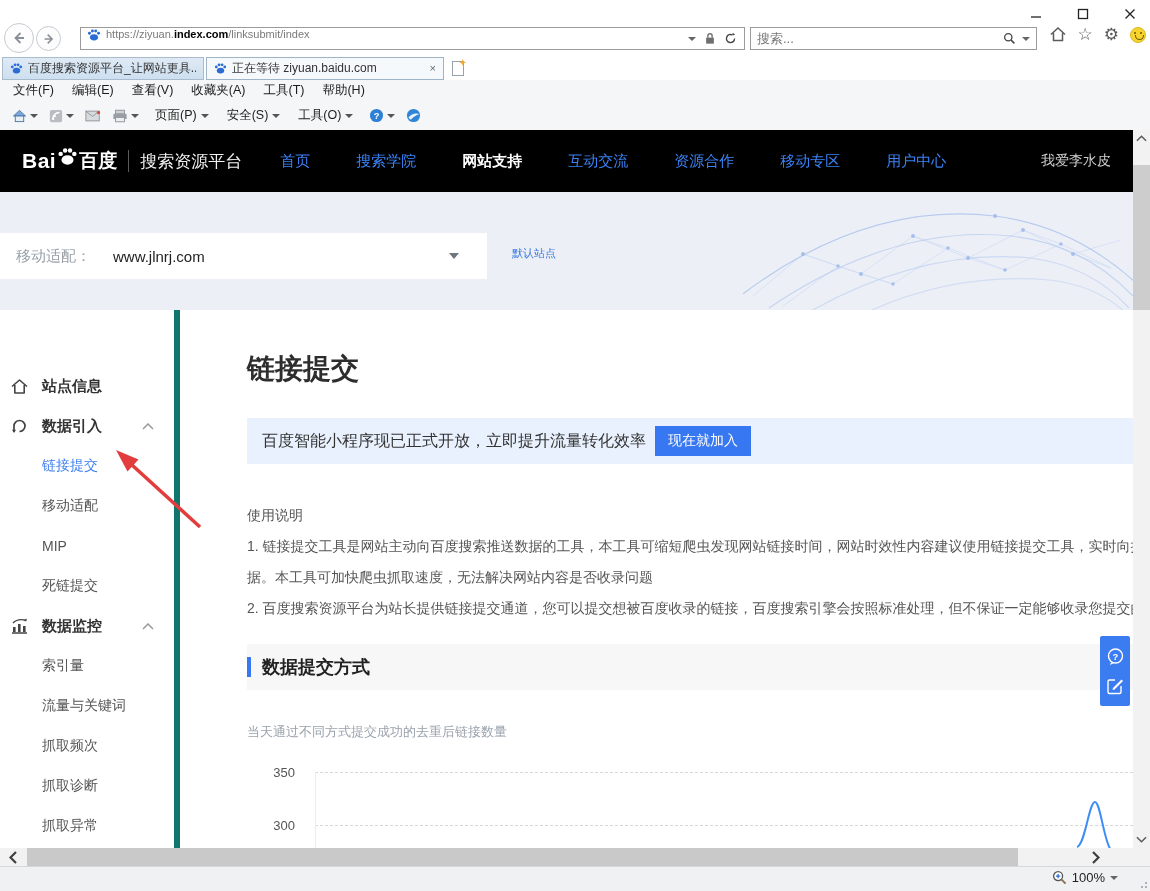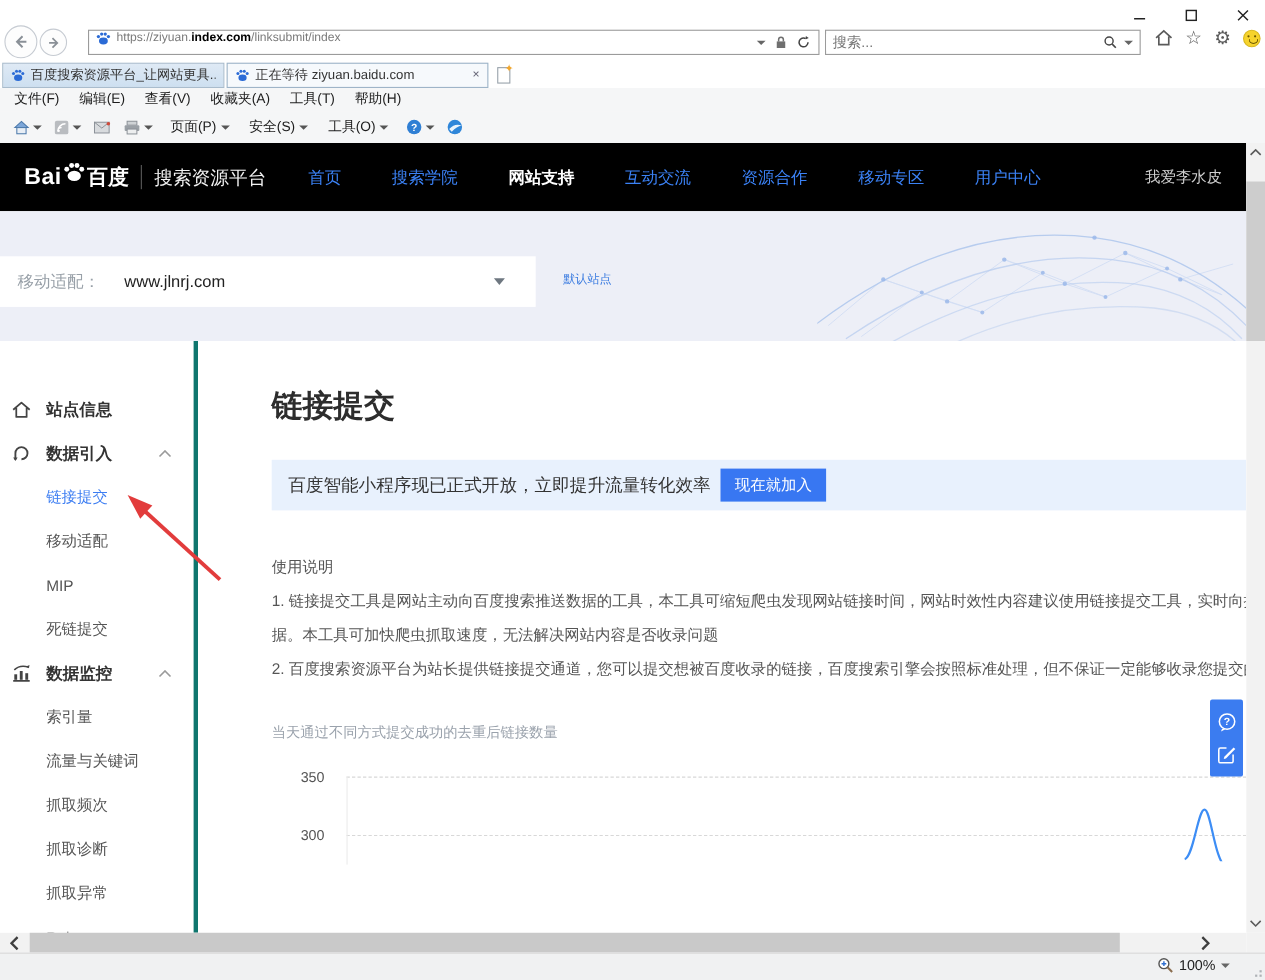--- a/index.html
+++ b/index.html
@@ -72,21 +72,21 @@
   .dome { position:absolute; right:0; top:4px; }
   .site-select { position:absolute; left:0; top:41px; width:487px; height:46px; background:#fff;
     display:flex; align-items:center; }
   .site-select .lab { margin-left:16px; color:#98a0a8; font-size:15px; }
   .site-select .val { margin-left:22px; color:#222; font-size:15px; }
   .site-select .sel-caret { margin-left:auto; margin-right:28px; border-left:5px solid transparent;
     border-right:5px solid transparent; border-top:6px solid #6e7780; width:0; height:0; }
   .default-link { position:absolute; left:512px; top:54px; color:#3a7be0; font-size:11px; }
 
   .bd-page { display:flex; background:#fff; }
-  .sidebar { width:180px; flex-shrink:0; border-right:4px solid #0f766e; padding-top:42px; min-height:560px; }
+  .sidebar { width:180px; flex-shrink:0; border-right:6px solid #0f766e; padding-top:56px; min-height:560px; }
   .s-group { height:40px; display:flex; align-items:center; padding:0 20px 0 8px; }
   .s-group .s-ico { width:22px; margin-right:12px; display:flex; justify-content:center; color:#444; }
   .s-group .s-lab { font-size:15px; font-weight:bold; color:#333; }
   .s-group .s-chev { margin-left:auto; display:flex; }
   .s-child { height:40px; display:flex; align-items:center; padding-left:42px; font-size:14px; color:#555; }
   .s-child.active { color:#3d7ef2; }
 
   .main { flex:1; min-width:0; padding:40px 0 0 67px; position:relative; }
   .pg-title { font-size:28px; font-weight:bold; color:#2d2d2d; }
   .banner { margin-top:30px; height:46px; background:#e8f1fd; display:flex; align-items:center; padding-left:15px; }
@@ -456,20 +456,24 @@
         <div class="banner">
           <span class="b-text">百度智能小程序现已正式开放，立即提升流量转化效率</span>
           <button class="b-btn">现在就加入</button>
         </div>
         <div class="usage">
           <div>使用说明</div>
           <div>1. 链接提交工具是网站主动向百度搜索推送数据的工具，本工具可缩短爬虫发现网站链接时间，网站时效性内容建议使用链接提交工具，实时向搜索推送数</div>
           <div>据。本工具可加快爬虫抓取速度，无法解决网站内容是否收录问题</div>
           <div>2. 百度搜索资源平台为站长提供链接提交通道，您可以提交想被百度收录的链接，百度搜索引擎会按照标准处理，但不保证一定能够收录您提交的所有链接</div>
         </div>
+        <div class="section-band">
+          <span class="bluebar"></span>
+          <span class="sec-title">数据提交方式</span>
+        </div>
         <div class="chart-sub">当天通过不同方式提交成功的去重后链接数量</div>
         <div class="chart">
           <span class="ylab" style="top:6px;">350</span>
           <span class="ylab" style="top:59px;">300</span>
           <span class="gline" style="top:13px;"></span>
           <span class="gline" style="top:66px;"></span>
           <span class="plotedge"></span>
           <svg class="spike" width="65" height="90" viewBox="0 0 65 90">
             <path d="M14 88 C22 86 26 43 32 43 C38 43 41 90 52 96" stroke="#3d8df5" stroke-width="2" fill="none"></path>
           </svg>

